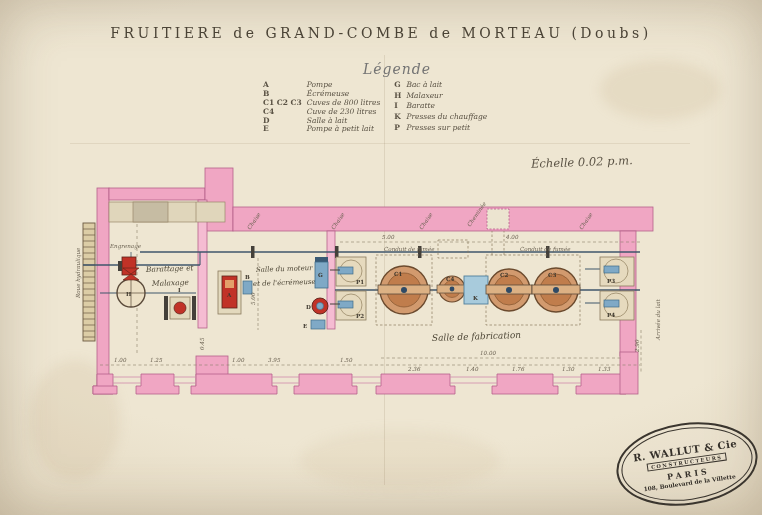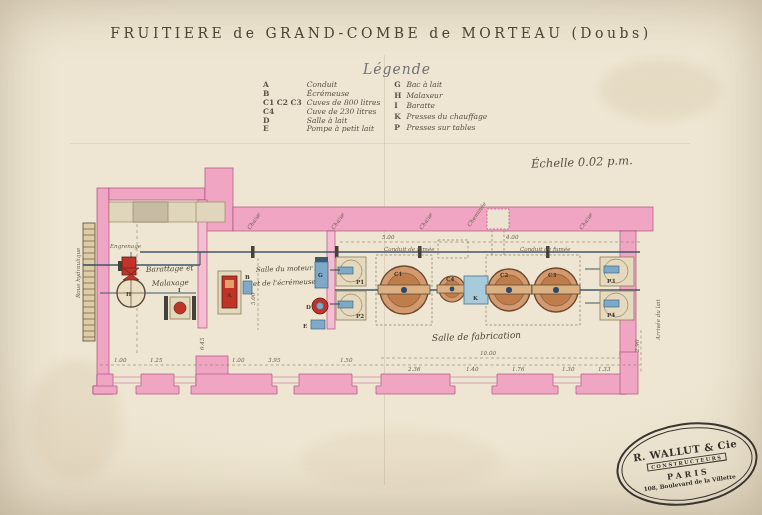--- a/index.html
+++ b/index.html
@@ -71,21 +71,21 @@
 
 <div class="title">FRUITIERE de GRAND-COMBE de MORTEAU (Doubs)</div>
 <div class="legend-head">Légende</div>
 
 <div class="legend">
   <div class="cols">
     <table>
       <tbody>
           <tr>
             <td class="k">A</td>
-            <td class="v">Conduit</td>
+            <td class="v">Pompe</td>
           </tr>
       <tr>
             <td class="k">B</td>
             <td class="v">Écrémeuse</td>
           </tr>
       <tr>
             <td class="k">C1 C2 C3</td>
             <td class="v">Cuves de 800 litres</td>
           </tr>
       <tr>
@@ -115,21 +115,21 @@
       <tr>
             <td class="k">I</td>
             <td class="v">Baratte</td>
           </tr>
       <tr>
             <td class="k">K</td>
             <td class="v">Presses du chauffage</td>
           </tr>
       <tr>
             <td class="k">P</td>
-            <td class="v">Presses sur tables</td>
+            <td class="v">Presses sur petit</td>
           </tr>
     </tbody>
       </table>
   </div>
 </div>
 
 <div class="scale-note">Échelle 0.02 p.m.</div>
 
 <svg width="762" height="515" viewBox="0 0 762 515" style="position:absolute;left:0;top:0;">
 

